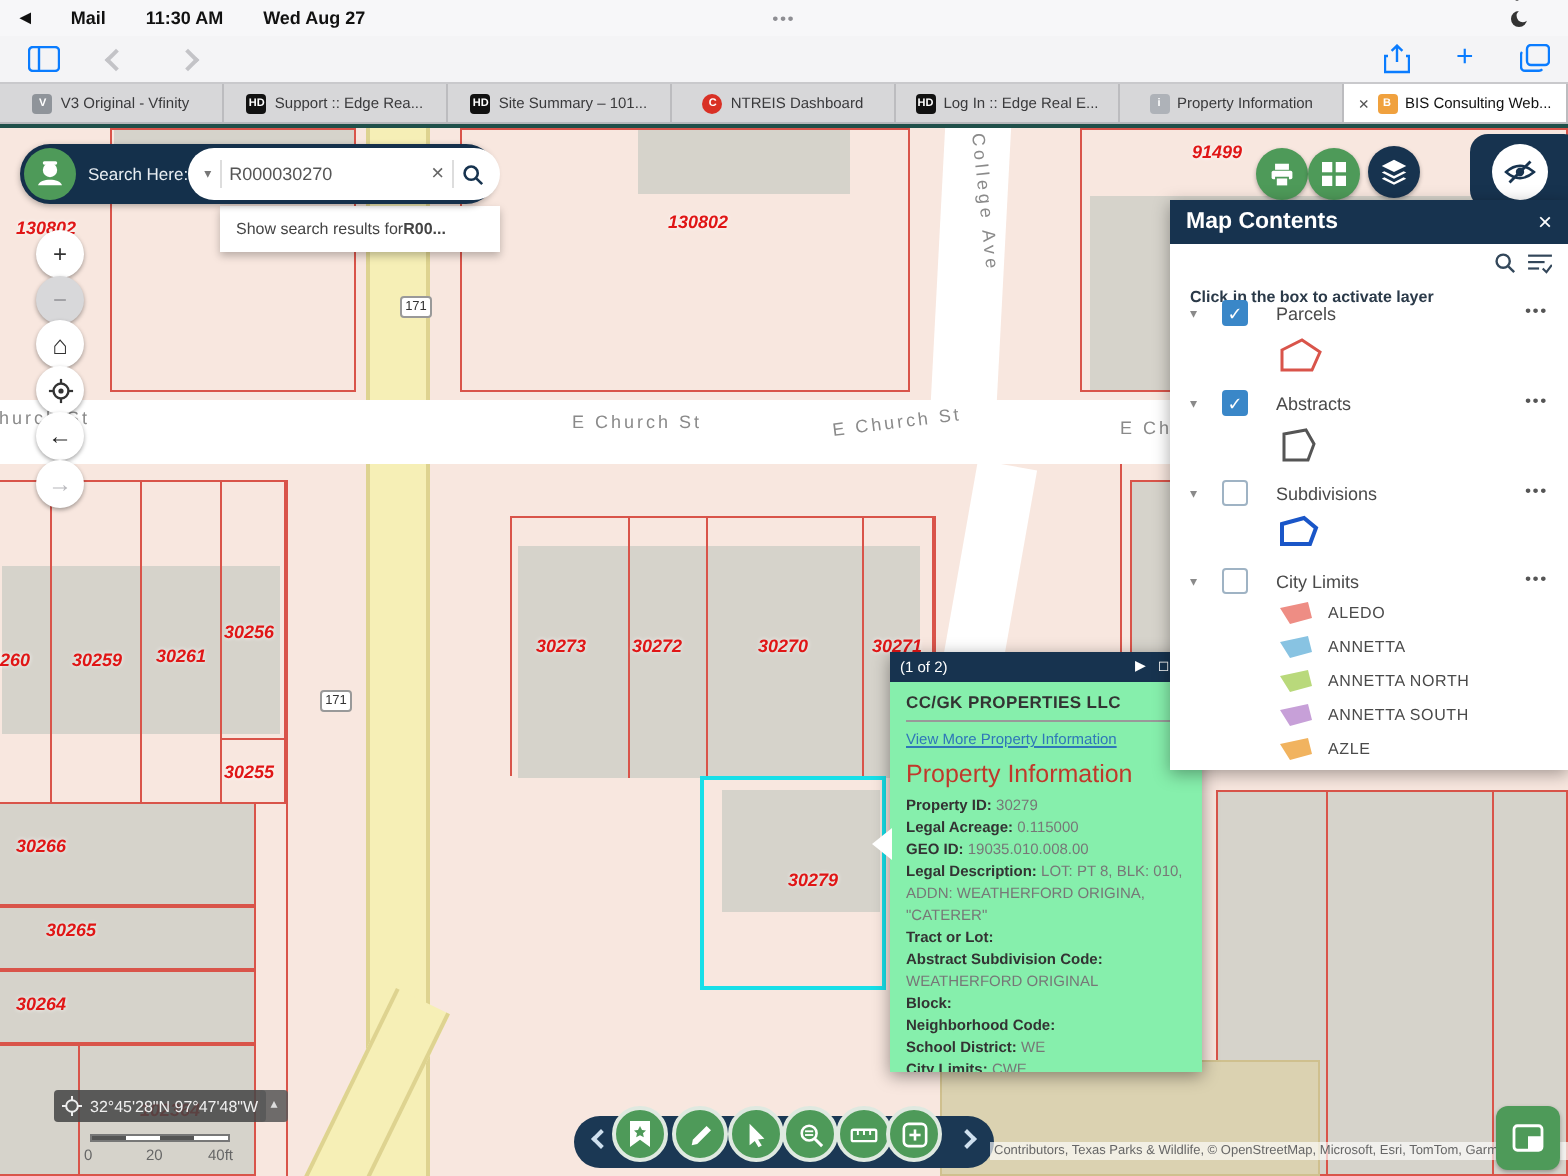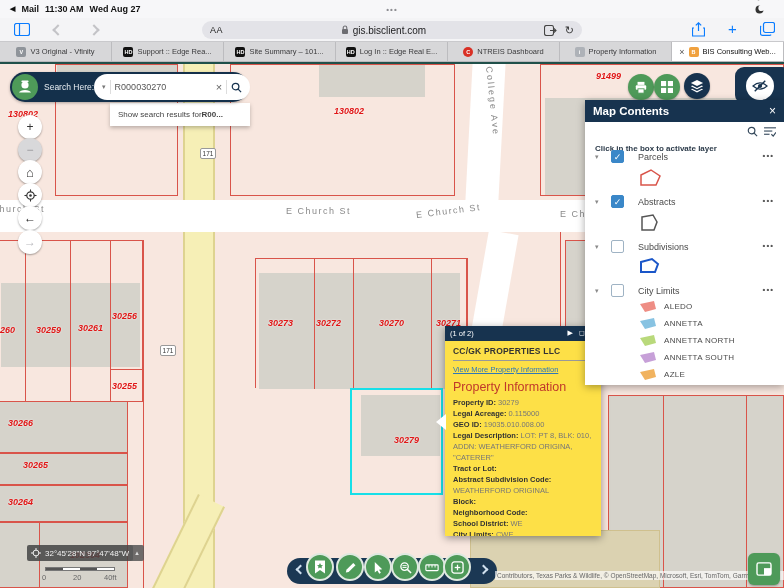--- a/index.html
+++ b/index.html
@@ -1,21 +1,21 @@
 <!DOCTYPE html>
 <html><head>
 <meta charset="utf-8">
 <style>
   * { margin:0; padding:0; box-sizing:border-box; }
   body { font-family:"Liberation Sans", sans-serif; background:#000; }
   #screen { position:relative; width:784px; height:588px; overflow:hidden; background:#f8e7df; font-family:"Liberation Sans", sans-serif; }
 
   
   .status-bar { position:absolute; left:0; top:0; width:784px; height:18px; background:#f7f7f9; display:flex; align-items:center; font-size:9px; font-weight:bold; color:#111; }
-  .sb-left { display:flex; align-items:center; gap:6px; padding-left:10px; }
+  .sb-left { display:flex; align-items:center; gap:20px; padding-left:10px; }
   .sb-center { position:absolute; left:0; right:0; text-align:center; color:#8e8e93; letter-spacing:1px; font-size:8px; }
   .sb-right { margin-left:auto; display:flex; align-items:flex-end; gap:4px; padding-right:20px;flex-direction:column; }
   .tri-left { font-size:7px; }
   .batt { width:17px; height:8px; border:1px solid #555; border-radius:2px; position:relative; }
   .batt .fill { position:absolute; left:1px; top:1px; bottom:1px; background:#333; border-radius:1px; }
   .batt .nub { position:absolute; right:-3px; top:2px; width:2px; height:3px; background:#555; border-radius:0 1px 1px 0; }
 
   
   .toolbar { position:absolute; left:0; top:18px; width:784px; height:24px; background:#f4f4f6; border-bottom:1px solid #c9c9cc; }
   .tb-ico { position:absolute; top:4px; }
@@ -83,21 +83,21 @@
   .cbox { position:absolute; left:26px; top:0; width:13px; height:13px; border-radius:2px; border:1px solid #9fb3c4; background:#fff; color:#fff; font-size:9px; text-align:center; line-height:12px; }
   .cbox.checked { background:#3a87c8; border-color:#3a87c8; }
   .lr-name { position:absolute; left:53px; top:2px; font-size:9px; color:#4a4a4a; }
   .lr-dots { position:absolute; right:10px; top:1px; color:#555; font-size:8px; letter-spacing:1px; font-weight:bold; }
   .swatch { position:absolute; left:52px; }
   .legend-row { position:absolute; left:55px; display:flex; align-items:center; gap:8px; height:12px; }
   .legend-name { font-size:8px; color:#4a4a4a; letter-spacing:.3px; }
   .legend-sw { width:16px; height:11px; flex:0 0 auto; }
 
   
-  .popup { position:absolute; left:445px; top:264px; width:156px; height:210px; background:#fde047; box-shadow:0 2px 8px rgba(0,0,0,.4); z-index:35; }
+  .popup { position:absolute; left:445px; top:264px; width:156px; height:210px; background:#86efac; box-shadow:0 2px 8px rgba(0,0,0,.4); z-index:35; }
   .popup-header { position:absolute; left:0; top:0; width:100%; height:15px; background:#17334f; color:#fff; display:flex; align-items:center; padding:0 5px; font-size:7.5px; }
   .ph-icons { margin-left:auto; display:flex; gap:6px; font-size:7px; }
   .popup-body { position:absolute; left:0; top:15px; right:0; bottom:0; padding:5px 8px 3px 8px; overflow:hidden; }
   .pp-title { font-size:8.5px; font-weight:bold; color:#333; letter-spacing:.2px; }
   .pp-hr { border:none; border-top:1px solid #999; margin:4px 0 4px 0; }
   .pp-link { font-size:7.5px; color:#2f77b8; text-decoration:underline; }
   .pp-heading { font-size:12.5px; color:#c0392b; margin:6px 0 3px 0; }
   .pp-field { font-size:7.5px; line-height:11px; color:#777; }
   .pp-field b { color:#333; }
   .callout { position:absolute; left:436px; top:352px; width:0; height:0; border-top:8px solid transparent; border-bottom:8px solid transparent; border-right:10px solid #fff; z-index:36; }
@@ -162,37 +162,20 @@
   </div>
 
   <div class="toolbar">
     <svg class="tb-ico" style="left:14px;top:5px;" width="16" height="13" viewBox="0 0 16 13">
         <rect x="0.5" y="0.5" width="15" height="12" rx="2" fill="none" stroke="#0a7cff" stroke-width="1.2"></rect>
         <line x1="5.5" y1="0.5" x2="5.5" y2="12.5" stroke="#0a7cff" stroke-width="1.2"></line>
       </svg>
     <span class="tb-ico chev back" style="left:54px;top:8px;"></span>
     <span class="tb-ico chev fwd" style="left:90px;top:8px;"></span>
 
-    <div class="url-pill">
-      <span class="url-aa">AA</span>
-      <span class="url-center">
-        <svg width="8" height="10" viewBox="0 0 8 10">
-            <rect x="1" y="4" width="6" height="5" rx="1" fill="#6d6d72"></rect>
-            <path d="M2.2 4 V2.8 a1.8 1.8 0 0 1 3.6 0 V4" fill="none" stroke="#6d6d72" stroke-width="1.1"></path>
-          </svg>
-        <span>gis.bisclient.com</span>
-      </span>
-      <span class="url-right">
-        <svg width="13" height="11" viewBox="0 0 13 11">
-            <rect x="0.5" y="0.5" width="9" height="10" rx="2" fill="none" stroke="#444" stroke-width="1.1"></rect>
-            <path d="M6 5.5 h6 M10 3.5 l2 2 -2 2" fill="none" stroke="#444" stroke-width="1.1"></path>
-          </svg>
-        <span class="reload">↻</span>
-      </span>
-    </div>
 
     <svg class="tb-ico" style="left:692px;top:4px;" width="13" height="15" viewBox="0 0 13 15">
         <path d="M2 6 h-1.5 v8 h12 v-8 H11" fill="none" stroke="#0a7cff" stroke-width="1.2"></path>
         <path d="M6.5 9 V1 M3.8 3.4 L6.5 0.8 L9.2 3.4" fill="none" stroke="#0a7cff" stroke-width="1.2"></path>
       </svg>
     <span class="tb-ico" style="left:728px;top:2px;font-size:15px;color:#0a7cff;">+</span>
     <svg class="tb-ico" style="left:760px;top:4px;" width="15" height="14" viewBox="0 0 15 14">
         <rect x="3.5" y="0.5" width="11" height="10" rx="2" fill="none" stroke="#0a7cff" stroke-width="1.2"></rect>
         <path d="M1 4 a2 2 0 0 0 -0.5 1.4 v6 a2 2 0 0 0 2 2 h7 a2 2 0 0 0 1.6 -0.8" fill="none" stroke="#0a7cff" stroke-width="1.2"></path>
       </svg>
@@ -205,26 +188,26 @@
       </div>
     <div class="tab">
         <span class="fav" style="background:#111;">HD</span>
         <span class="tab-label">Support :: Edge Rea...</span>
       </div>
     <div class="tab">
         <span class="fav" style="background:#111;">HD</span>
         <span class="tab-label">Site Summary – 101...</span>
       </div>
     <div class="tab">
+        <span class="fav" style="background:#d93025;border-radius:50%;">C</span>
+        <span class="tab-label">NTREIS Dashboard</span>
+      </div>
+    <div class="tab">
         <span class="fav" style="background:#111;">HD</span>
         <span class="tab-label">Log In :: Edge Real E...</span>
-      </div>
-    <div class="tab">
-        <span class="fav" style="background:#d93025;border-radius:50%;">C</span>
-        <span class="tab-label">NTREIS Dashboard</span>
       </div>
     <div class="tab">
         <span class="fav" style="background:#aeb2b8;">i</span>
         <span class="tab-label">Property Information</span>
       </div>
     <div class="tab active">
         <span class="tab-close">×</span>
         <span class="fav" style="background:#f0a13e;">B</span>
         <span class="tab-label">BIS Consulting Web...</span>
       </div>

